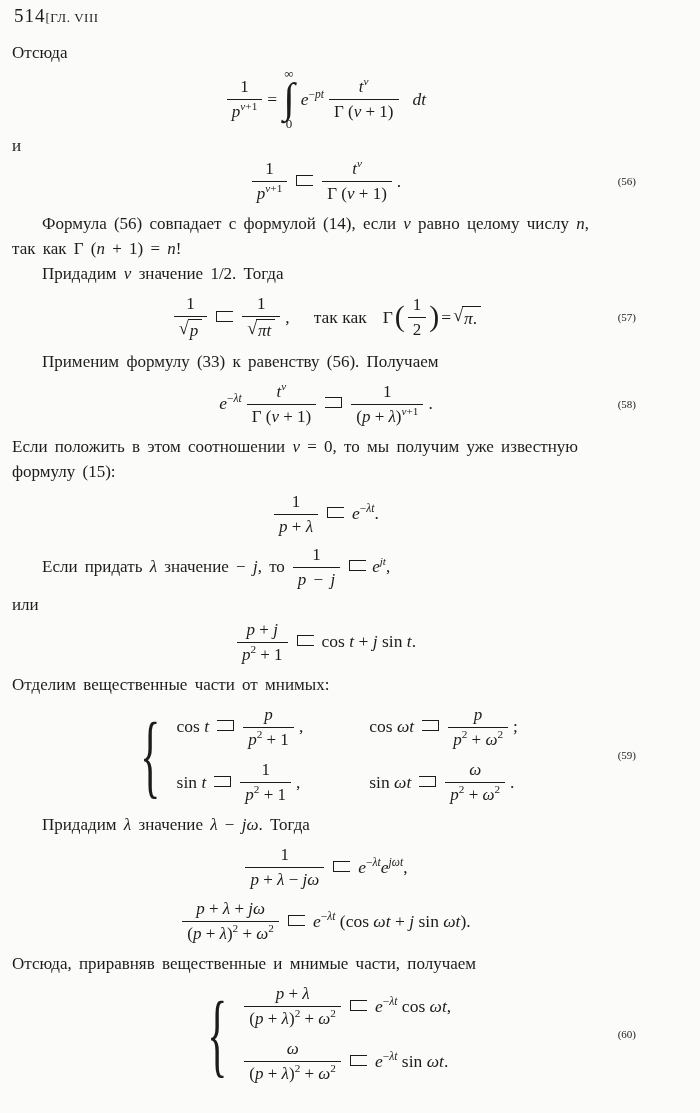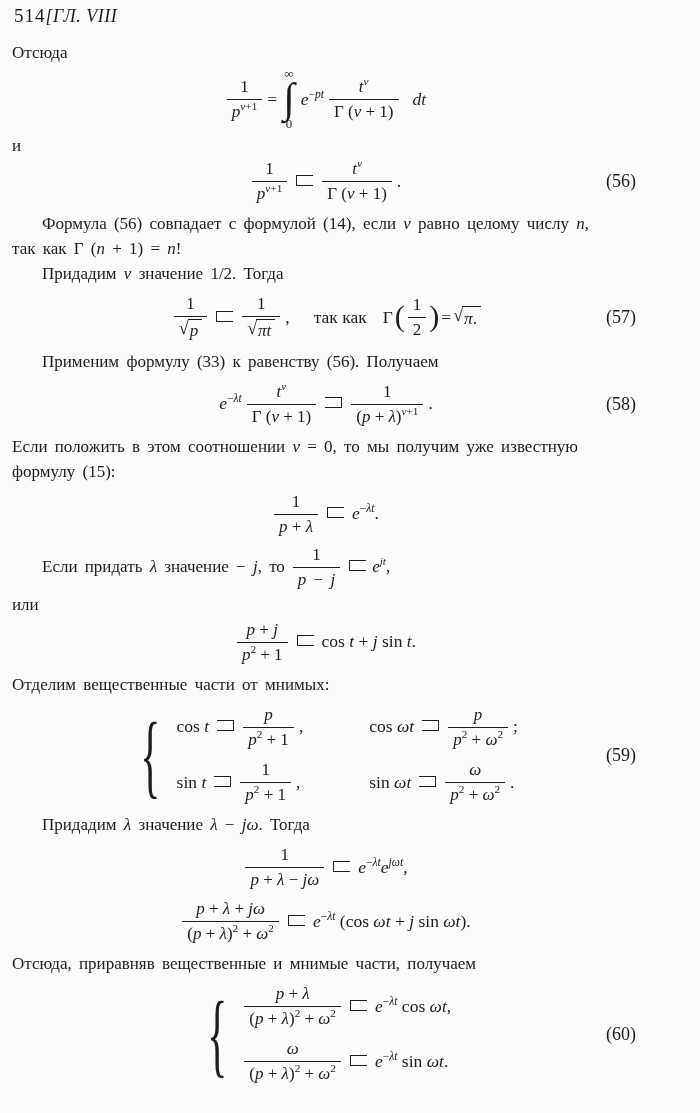--- a/index.html
+++ b/index.html
@@ -7,32 +7,32 @@
     width:700px; height:1113px; overflow:hidden;
     background:#fbfbf9; color:#1c1c1c;
     font-family:"Liberation Serif","DejaVu Serif",serif;
   }
   .page { position:relative; width:652px; height:1113px; box-sizing:border-box; padding-top:5px; }
 
   
   .hdr { display:flex; align-items:baseline; padding:0 34px 0 14px; }
   .hdr .pageno { font-size:19px; letter-spacing:1px; }
   .hdr .title  { flex:1; text-align:center; font-size:13.5px; letter-spacing:1.3px; }
-  .hdr .chap   { font-size:18px; letter-spacing:0.5px;font-style:italic; }
+  .hdr .chap   { font-size:13px; letter-spacing:0.5px; }
 
   
   .para { font-size:17px; line-height:25px; margin:0 16px 0 12px; word-spacing:3px; text-align:left; }
   .indent { text-indent:30px; }
   .tight { margin-top:2px; }
 
   
   .eq { position:relative; display:flex; justify-content:center; align-items:center;
         font-size:17.5px; margin:7px 0; white-space:nowrap; }
   .eqnum { position:absolute; right:16px; top:50%; transform:translateY(-50%);
-           font-size:18px; font-style:normal; }
+           font-size:11px; font-style:normal; }
   .mtext { margin:0 2px; }
   .gapl { margin-left:22px;font-family:Liberation Serif, serif; } .gapr { margin-right:14px; }
 
   
   .frac { display:inline-block; vertical-align:middle; text-align:center;
           margin:0 3px; line-height:1.18; font-size:17px; }
   .num { display:block; border-bottom:1.4px solid #1c1c1c; padding:1px 5px 2px; }
   .den { display:block; padding:2px 5px 0; }
   sup { font-size:66%; line-height:0; }
 

